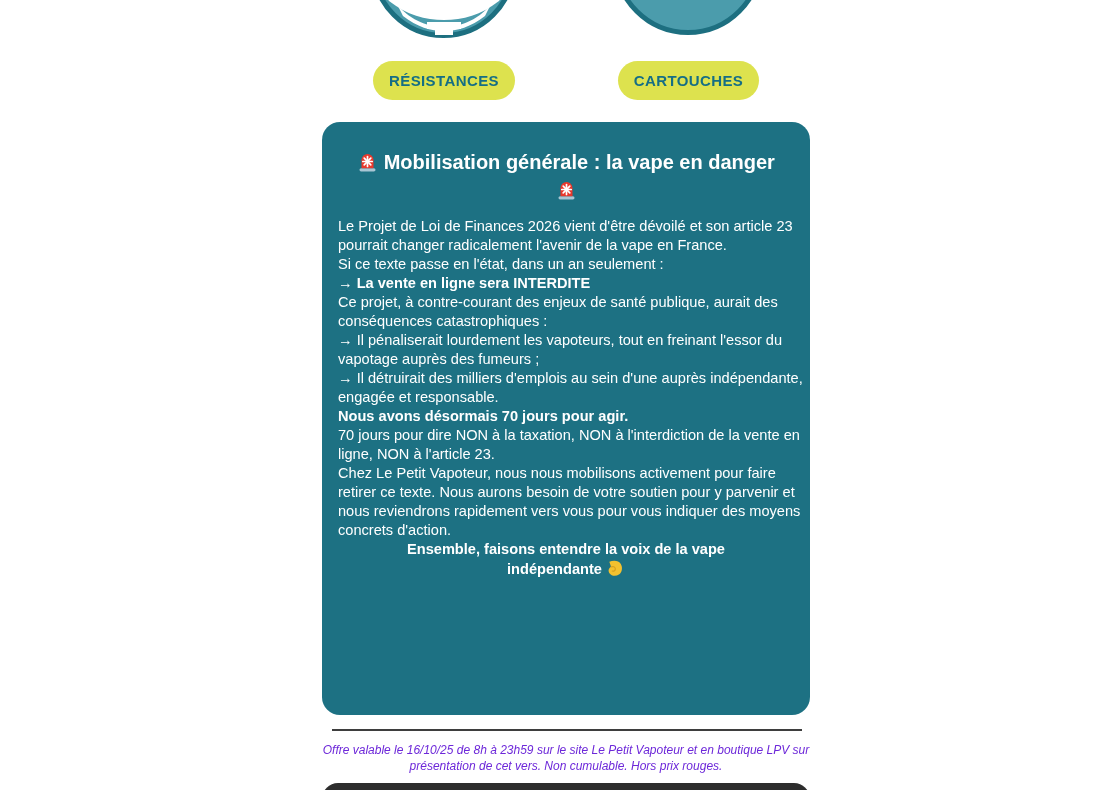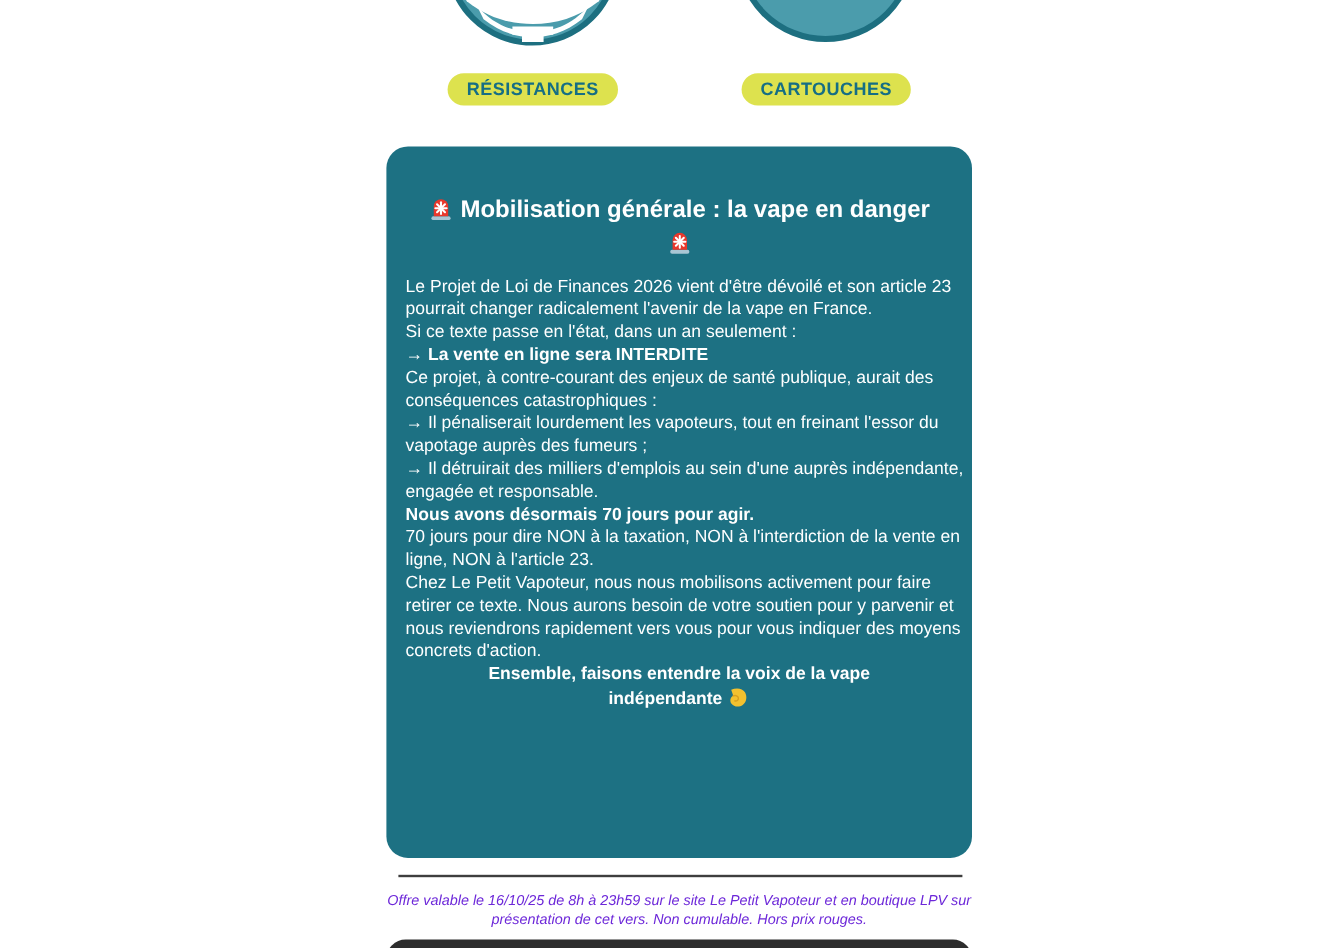--- a/index.html
+++ b/index.html
@@ -20,21 +20,21 @@
     background: #4b9cac;
     border: 5px solid #1d6f80;
   }
   .circle-resistances { left: 371px; top: -107px; width: 145px; height: 145px; }
   .circle-cartouches  { left: 613px; top: -115px; width: 150px; height: 150px; }
   .coil-svg { position: absolute; left: 50%; top: 100px; transform: translateX(-50%); }
 
   
   .pill {
     position: absolute;
-    height: 27px;
+    height: 39px;
     border-radius: 20px;
     background: #dde24e;
     color: #156e85;
     font-weight: bold;
     font-size: 15px;
     letter-spacing: 0.4px;
     display: flex; align-items: center; justify-content: center;
     text-decoration: none;
     cursor: pointer;
   }
@@ -46,21 +46,21 @@
     position: absolute;
     left: 322px; top: 122px;
     width: 488px; height: 593px;
     background: #1d7183;
     border-radius: 18px;
     color: #ffffff;
     padding: 0 16px;
     overflow: hidden;
   }
   .card-title {
-    margin-top: 39px;
+    margin-top: 26px;
     text-align: center;
     font-weight: bold;
     font-size: 20px;
     line-height: 28px;
   }
   .title-line { display: block; white-space: nowrap; }
   .title-line svg, .closing-line svg { vertical-align: -4px; }
   .alert-card p { margin: 0; font-size: 14.6px; line-height: 19px; }
   .ln { display: block; white-space: nowrap; }
   .p1 { margin-top: 18px; }

